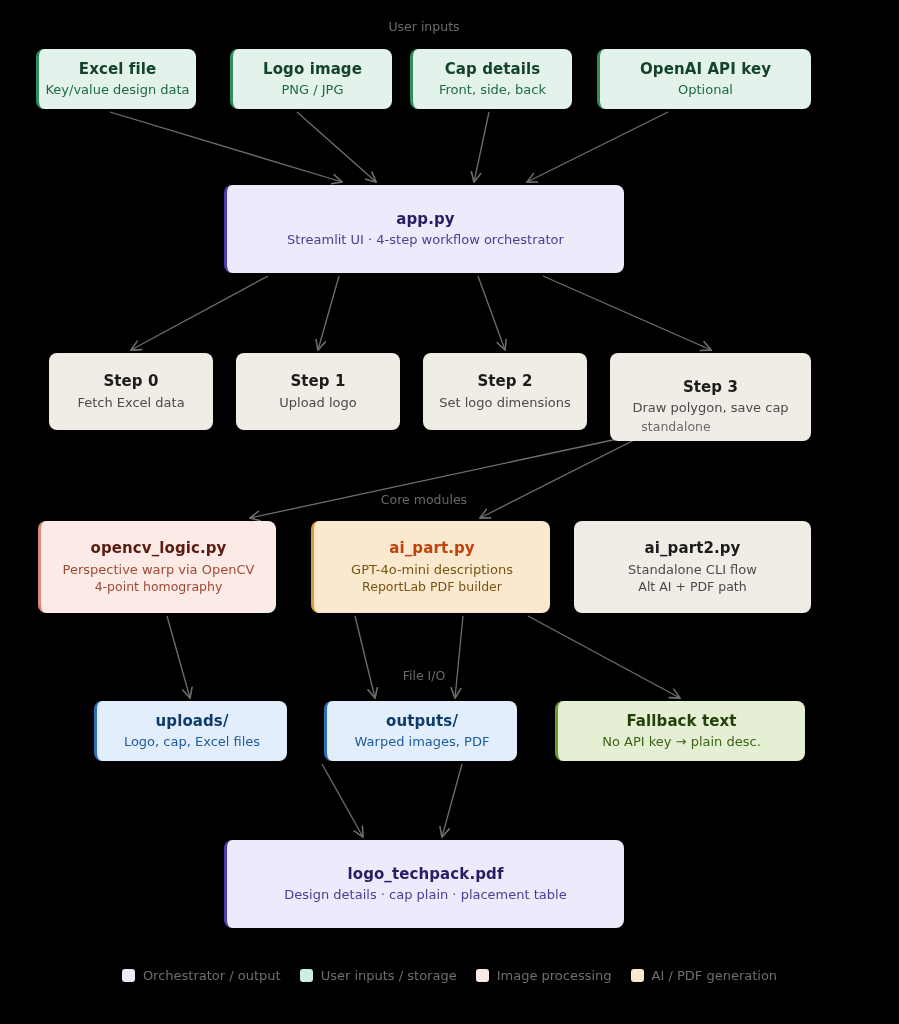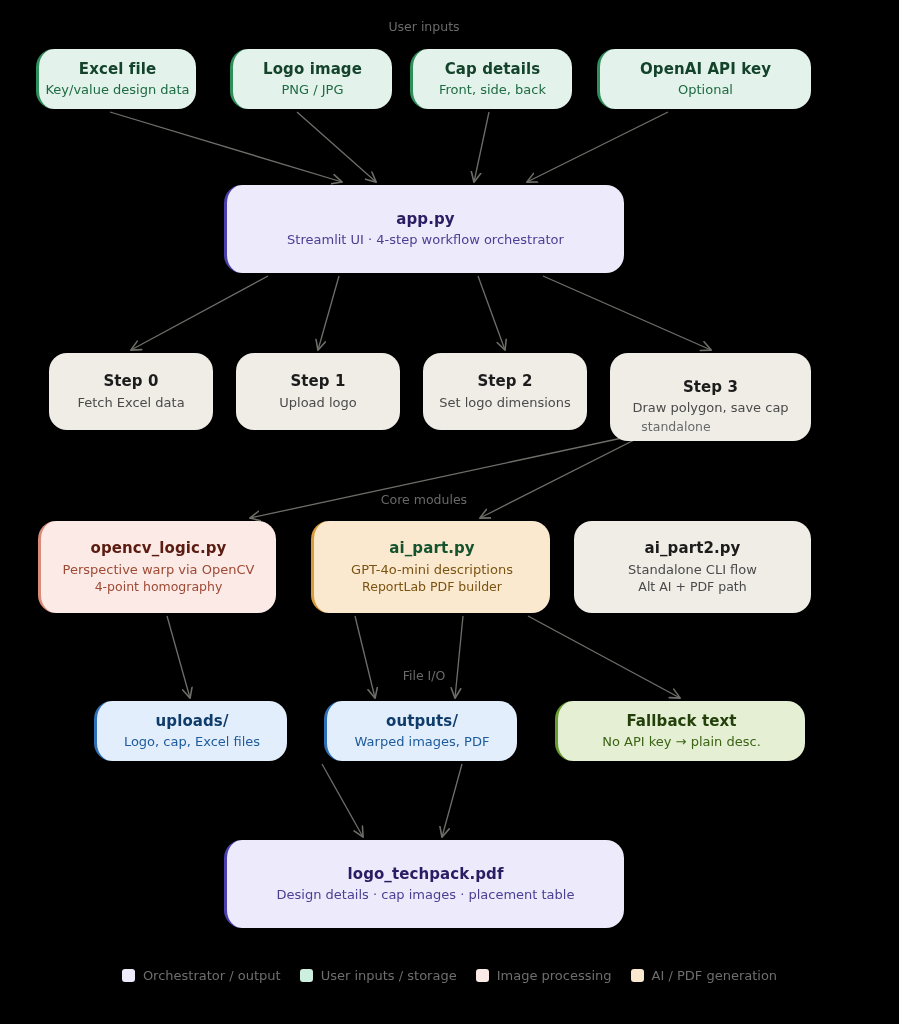--- a/index.html
+++ b/index.html
@@ -24,21 +24,21 @@
     position: absolute;
     left: 0;
     top: 0;
     width: 899px;
     height: 1024px;
     display: block;
   }
   .node-box {
     position: absolute;
     box-sizing: border-box;
-    border-radius: 18px;
+    border-radius: 8px;
     display: flex;
     flex-direction: column;
     align-items: center;
     justify-content: center;
     text-align: center;
     line-height: 1.24;
     padding: 4px 8px;
   }
   .node-title {
     font-weight: bold;
@@ -155,21 +155,21 @@
     <div class="node-box" style="left: 610px; top: 353px; width: 201px; height: 88px; background: rgb(240, 237, 231);">
       <div class="node-title" style="color: rgb(28, 28, 28);">Step 3</div>
       <div class="node-sub" style="color: rgb(74, 74, 74);">Draw polygon, save cap</div>
     </div>
     <div class="node-box" style="left: 38px; top: 521px; width: 238px; height: 92px; background: rgb(251, 234, 230); border-left: 3px solid rgb(217, 139, 122);">
       <div class="node-title" style="color: rgb(91, 29, 18);">opencv_logic.py</div>
       <div class="node-sub" style="color: rgb(158, 74, 53);">Perspective warp via OpenCV</div>
       <div class="node-sub2" style="color: rgb(158, 74, 53);">4-point homography</div>
     </div>
     <div class="node-box" style="left: 311px; top: 521px; width: 239px; height: 92px; background: rgb(251, 233, 207); border-left: 3px solid rgb(217, 155, 60);">
-      <div class="node-title" style="color: #14532d;">ai_part.py</div>
+      <div class="node-title" style="color: #c2410c;">ai_part.py</div>
       <div class="node-sub" style="color: rgb(122, 83, 18);">GPT-4o-mini descriptions</div>
       <div class="node-sub2" style="color: rgb(122, 83, 18);">ReportLab PDF builder</div>
     </div>
     <div class="node-box" style="left: 574px; top: 521px; width: 237px; height: 92px; background: rgb(240, 237, 231);">
       <div class="node-title" style="color: rgb(28, 28, 28);">ai_part2.py</div>
       <div class="node-sub" style="color: rgb(74, 74, 74);">Standalone CLI flow</div>
       <div class="node-sub2" style="color: rgb(74, 74, 74);">Alt AI + PDF path</div>
     </div>
     <div class="node-box" style="left: 324px; top: 701px; width: 193px; height: 60px; background: rgb(226, 238, 251); border-left: 3px solid rgb(47, 111, 181);">
       <div class="node-title" style="color: rgb(15, 60, 107);">outputs/</div>
@@ -178,21 +178,21 @@
     <div class="node-box" style="left: 94px; top: 701px; width: 193px; height: 60px; background: rgb(226, 238, 251); border-left: 3px solid rgb(47, 111, 181);">
       <div class="node-title" style="color: rgb(15, 60, 107);">uploads/</div>
       <div class="node-sub" style="color: rgb(29, 91, 156);">Logo, cap, Excel files</div>
     </div>
     <div class="node-box" style="left: 555px; top: 701px; width: 250px; height: 60px; background: rgb(229, 239, 212); border-left: 3px solid rgb(106, 155, 51);">
       <div class="node-title" style="color: rgb(35, 64, 11);">Fallback text</div>
       <div class="node-sub" style="color: rgb(60, 100, 21);">No API key → plain desc.</div>
     </div>
     <div class="node-box" style="left: 224px; top: 840px; width: 400px; height: 88px; background: rgb(236, 234, 251); border-left: 3px solid rgb(75, 63, 174);">
       <div class="node-title" style="color: rgb(42, 29, 99);">logo_techpack.pdf</div>
-      <div class="node-sub" style="color: rgb(74, 63, 146);">Design details · cap images · placement table</div>
+      <div class="node-sub" style="color: rgb(74, 63, 146);">Design details · cap plain · placement table</div>
     </div>
     <div class="section-label" style="left: 424px; top: 19px;">User inputs</div>
     <div class="section-label" style="left: 424px; top: 492px;">Core modules</div>
     <div class="section-label" style="left: 424px; top: 668px;">File I/O</div>
     <div class="section-label" style="left: 676px; top: 419px;">standalone</div>
   </div>
 
 <div id="legend">
     <div class="legend-item">
       <span class="legend-swatch" style="background: rgb(236, 234, 251);"></span>

